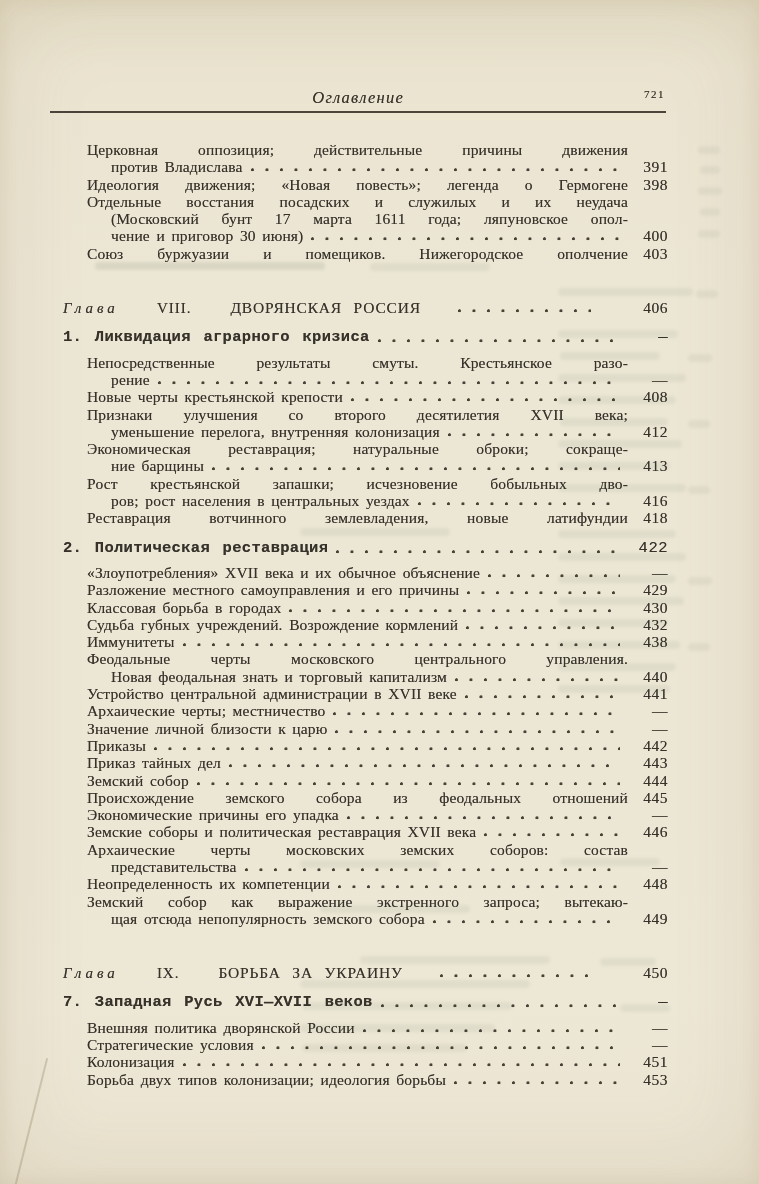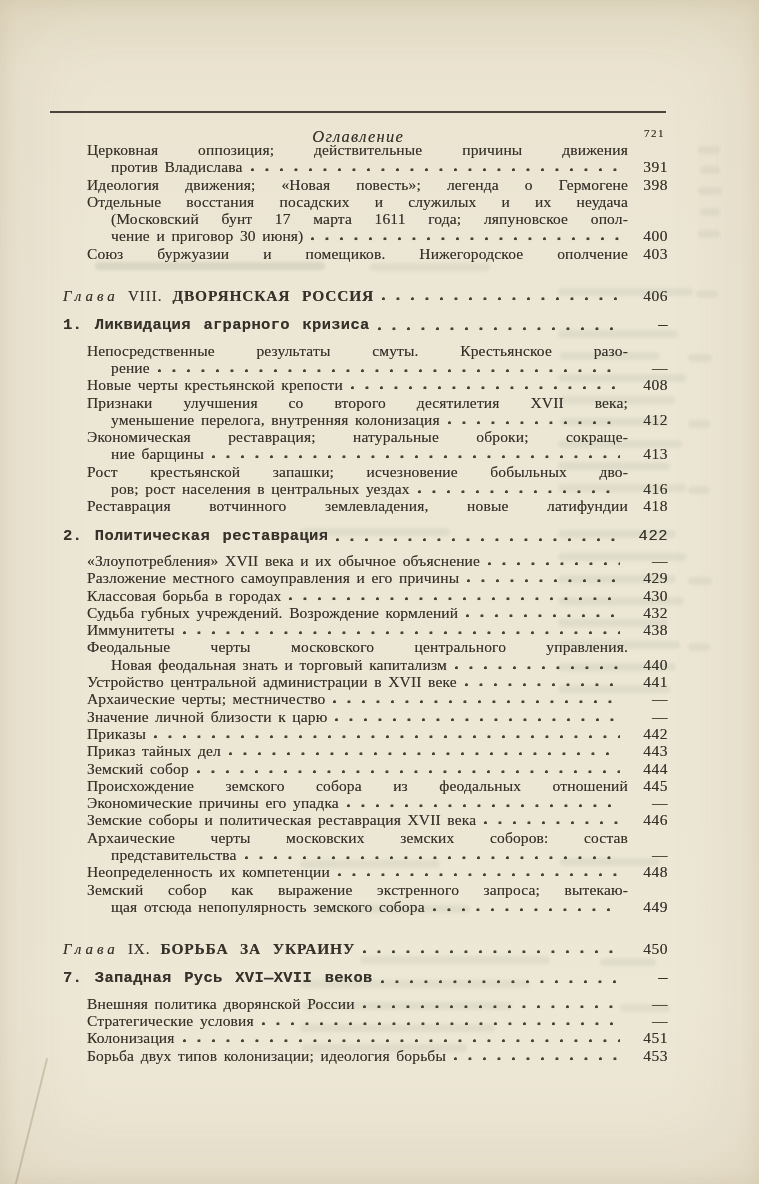--- a/index.html
+++ b/index.html
@@ -16,42 +16,42 @@
       linear-gradient(180deg,#e6dfc9 0px,#ebe4d1 70px,#ece6d5 300px,#ece6d5 820px,#ede7d6 1000px,#eae3d0 1184px);
     box-shadow:inset 0 0 90px rgba(140,115,70,.14), inset 0 0 18px rgba(130,105,60,.10);
     font-family:"Liberation Serif","DejaVu Serif",serif;
     color:var(--ink);
     text-shadow:0 0 .4px rgba(54,50,42,.55);
   }
   .bleed-layer{position:absolute;inset:0;z-index:0;}
   .bleed{position:absolute;height:8px;background:#939c85;opacity:.13;filter:blur(1.6px);border-radius:4px;}
   .crease{position:absolute;left:28px;top:1056px;width:2px;height:150px;
     background:rgba(125,110,80,.28);transform:rotate(14deg);filter:blur(.7px);z-index:0;}
-  .running-head{position:absolute;top:88px;left:63px;width:605px;height:19px;z-index:1;margin-top:39px;}
+  .running-head{position:absolute;top:88px;left:63px;width:605px;height:19px;z-index:1;}
   .head-title{position:absolute;left:50%;transform:translateX(-58%);font-style:italic;
     font-size:16.5px;letter-spacing:1.2px;word-spacing:2px;}
   .head-folio{position:absolute;right:3px;top:0;font-size:11px;letter-spacing:1.5px;}
   .head-rule{position:absolute;top:111px;left:50px;width:616px;height:2px;background:var(--rule);z-index:1;}
   .toc{position:absolute;top:141px;left:63px;width:605px;font-size:15.5px;z-index:1;}
   .toc-block{margin-top:7px;}
   .toc > :first-child{margin-top:0;}
-  .block-chapter{margin-top:25px;}
+  .block-chapter{margin-top:37px;gap:29px;}
   .block-section{margin-top:13px;font-family:Liberation Mono, monospace;}
   .toc-row{display:flex;align-items:baseline;height:17.3px;line-height:17.3px;}
   .row-text{word-spacing:2.5px;letter-spacing:.15px;white-space:nowrap;}
   .toc-row.fill .row-text{flex:1;white-space:normal;text-align:justify;text-align-last:justify;}
   .toc-row.indent1{padding-left:24px;}
   .toc-row.indent2{padding-left:48px;}
   .leader{flex:1;align-self:stretch;margin:0 8px 0 7px;
     background-image:radial-gradient(circle at 2.5px 12px,#474136 1.25px,rgba(71,65,54,0) 1.8px);
     background-size:14.5px 17.3px;background-repeat:repeat-x;}
   .pageref{flex:0 0 40px;width:40px;text-align:right;letter-spacing:.5px;}
   .chapter .ch-word{font-style:italic;font-size:15px;letter-spacing:4px;margin-right:9px;}
   .chapter .ch-num{font-size:15px;letter-spacing:1px;margin-right:10px;}
-  .chapter .ch-title{font-weight:bold;letter-spacing:.8px;word-spacing:7px;}
+  .chapter .ch-title{font-weight:normal;letter-spacing:.8px;word-spacing:7px;}
   .section .row-text{font-weight:bold;letter-spacing:.3px;word-spacing:3px;}
 </style>
 </head>
 <body>
 
 <div class="paper">
   <div class="bleed-layer">
       <div class="bleed" style="left: 698px; top: 146px; width: 22px;"></div>
       <div class="bleed" style="left: 700px; top: 166px; width: 20px;"></div>
       <div class="bleed" style="left: 698px; top: 187px; width: 24px;"></div>

